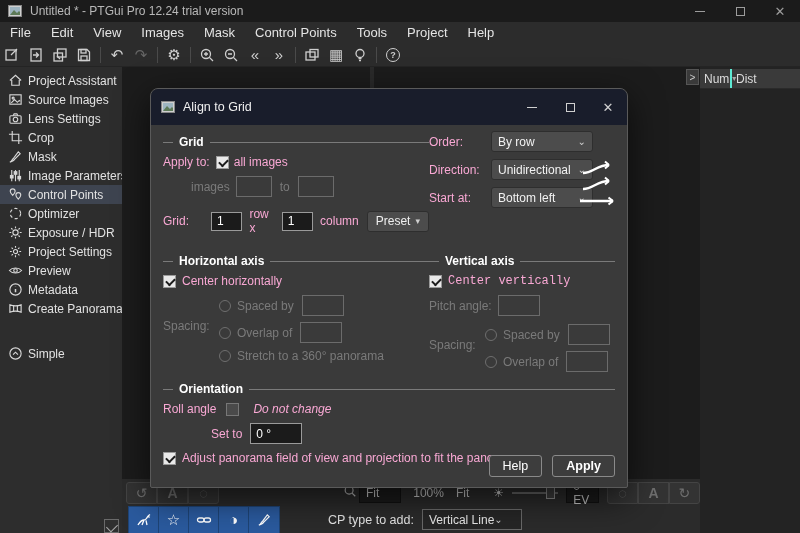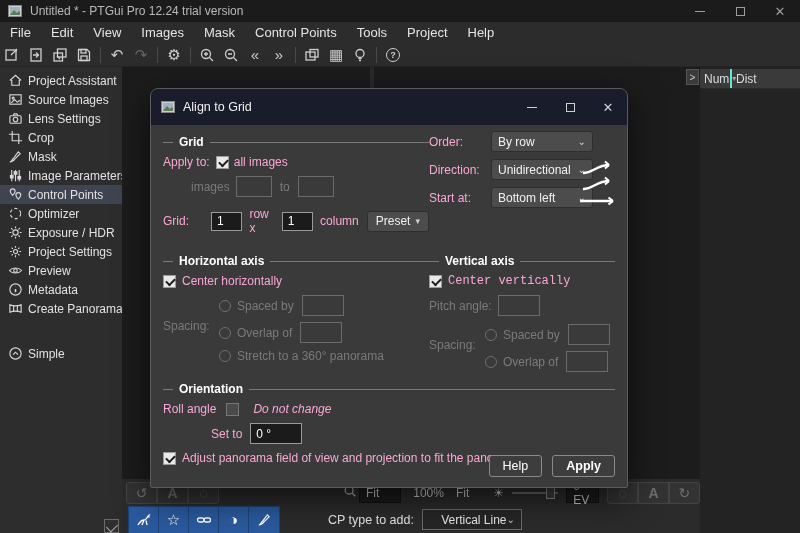--- a/index.html
+++ b/index.html
@@ -64,21 +64,21 @@
   .mag-ico svg { stroke:#bbb; fill:none; stroke-width:1.4; }
   #ev-slider { width:88px; height:2px; background:#666; position:relative; }
   #ev-thumb { position:absolute; left:34px; top:-5px; width:9px; height:12px; background:#3d3d3d; border:1px solid #8a8a8a; }
 
   #row-cp { position:absolute; left:0; bottom:0; width:578px; height:27px; background:#2b2b2b;
     display:flex; align-items:center; color:#e6e6e6; font-size:12.5px; }
   .blue-btn { width:30px; height:26px; background:#2a5a9e; border-right:1px solid #1e4476;
     display:flex; align-items:center; justify-content:center; color:#fff; font-size:15px; }
   .blue-btn svg { stroke:#fff; fill:none; stroke-width:1.3; }
   .cp-select { background:#262626; border:1px solid #6a6a6a; color:#e8e8e8; height:21px;
-    display:flex; align-items:center; justify-content:flex-end; width:100px; padding:0 6px; font-size:12px; }
+    display:flex; align-items:center; justify-content:flex-start; width:100px; padding:0 6px; font-size:12px; }
   .chev { font-size:10px; color:#cfcfcf; }
 
   
   #dialog { position:absolute; left:150px; top:88px; width:478px; height:400px; background:#3a3a3a;
     border:1px solid #5a5a5a; border-radius:8px 8px 2px 2px; box-shadow:0 10px 34px rgba(0,0,0,.65);
     color:#d6d6d6; font-size:12px; }
   #dlg-titlebar { height:36px; background:#191d2b; border-radius:7px 7px 0 0; display:flex; align-items:center; }
   #dlg-titlebar .app-ico { margin:0 8px 0 10px; display:flex; }
   #dlg-title { color:#f0f0f0; font-size:12.5px; }
   #dlg-controls { margin-left:auto; display:flex; height:100%; }

